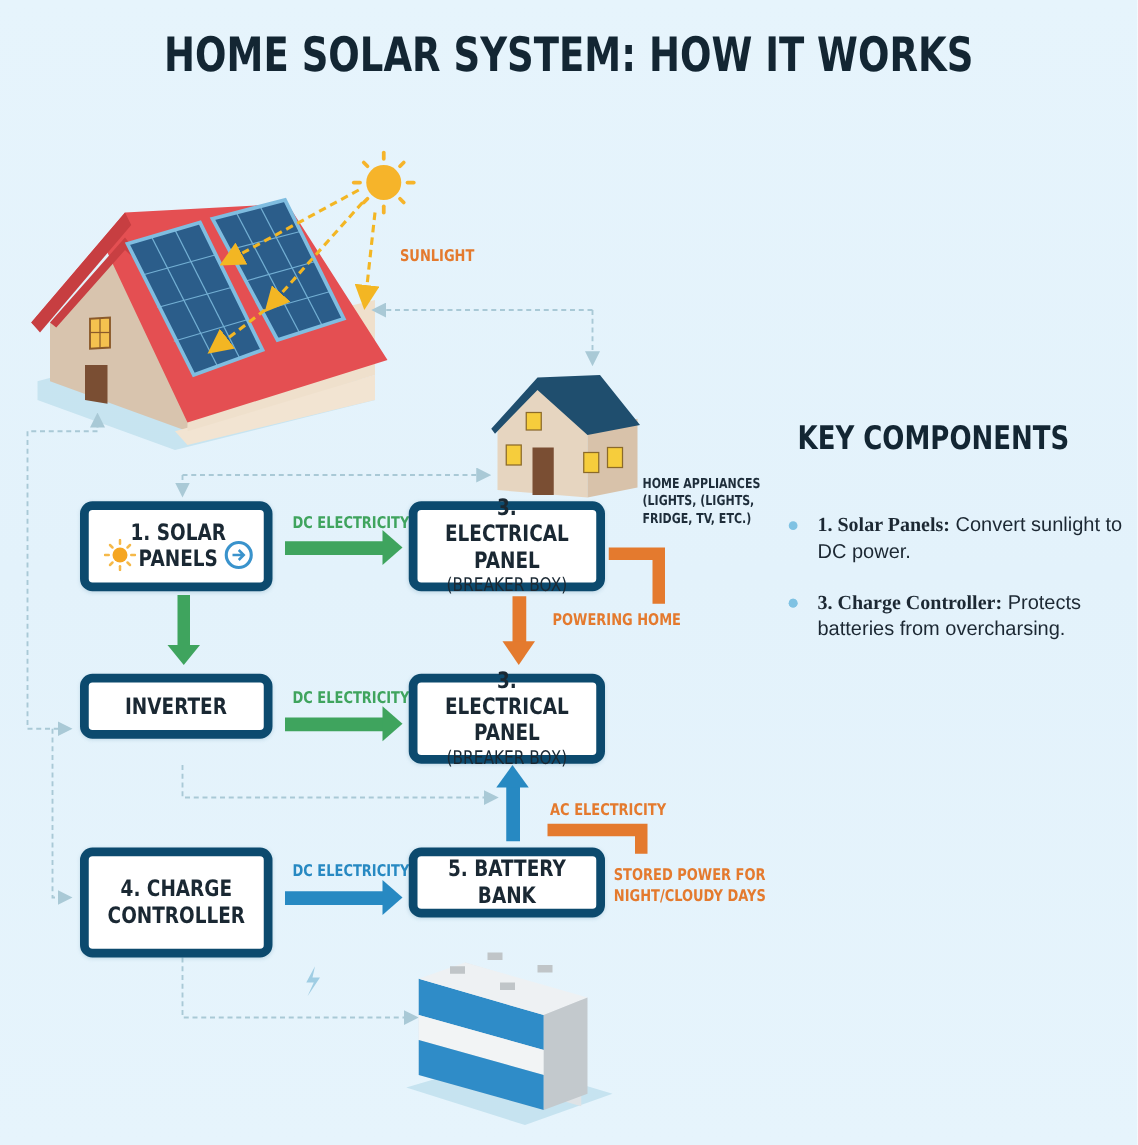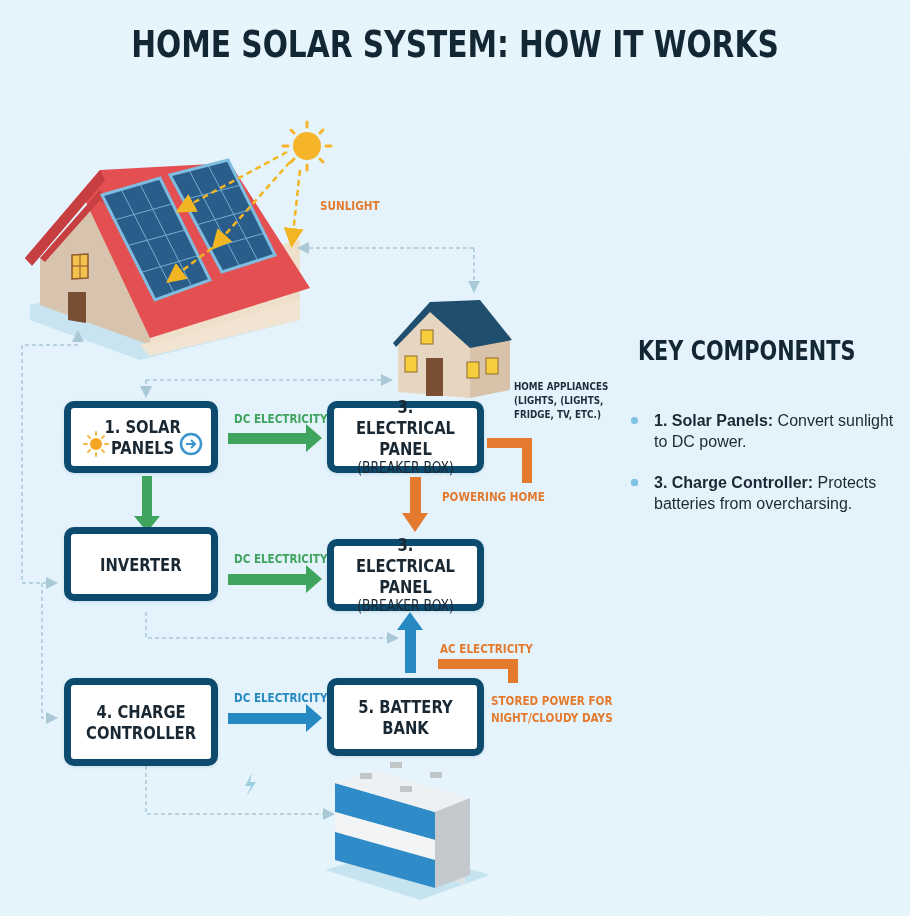--- a/index.html
+++ b/index.html
@@ -37,21 +37,21 @@
     position:absolute; font-family:"DejaVu Sans", sans-serif; font-size:11px; font-weight:bold;
     color:#1e2d3a; line-height:14px; transform:scaleX(0.8); transform-origin:left top;
   }
   .kc-title {
     position:absolute; left:638px; top:336px; font-family:"DejaVu Sans", sans-serif; font-weight:bold;
     font-size:26px; color:#132633; transform:scaleX(0.8); transform-origin:left top; white-space:nowrap;
   }
   .kc-list { position:absolute; left:628px; top:410px; width:280px; }
   .kc-item { position:relative; padding-left:26px; margin-bottom:20px; font-size:16px; line-height:21px; color:#1c2833; }
   .kc-item .dot { position:absolute; left:3px; top:7px; width:7px; height:7px; border-radius:50%; background:#7fc2e3; }
-  .kc-item b { font-weight:bold; }
+  .kc-item b { font-weight:bold;font-family:Liberation Serif, serif; }
   .kc-item .txt { display:block; }
   svg.layer { position:absolute; left:0; top:0; }
 </style>
 </head>
 <body>
 
 <div class="title">HOME SOLAR SYSTEM: HOW IT WORKS</div>
 
 <svg class="layer" width="910" height="916">
   <defs>
@@ -221,39 +221,39 @@
   </svg>
 </div>
 
 <div class="box" style="left:327px;top:401px;width:157px;height:72px;">
   <span class="lbl">
     <span style="display:block">3. ELECTRICAL PANEL</span>
     <span class="sub">(BREAKER BOX)</span>
   </span>
 </div>
 
-<div class="box" style="left:64px;top:527px;width:154px;height:74px;text-align:right;">
+<div class="box" style="left:64px;top:539px;width:154px;height:52px;text-align:right;">
   <span class="lbl">INVERTER</span>
 </div>
 
 <div class="box" style="left:327px;top:539px;width:157px;height:72px;">
   <span class="lbl">
     <span style="display:block">3. ELECTRICAL PANEL</span>
     <span class="sub">(BREAKER BOX)</span>
   </span>
 </div>
 
 <div class="box" style="left:64px;top:678px;width:154px;height:88px;">
   <span class="lbl">
     <span style="display:block">4. CHARGE</span>
     <span style="display:block">CONTROLLER</span>
   </span>
 </div>
 
-<div class="box" style="left:327px;top:678px;width:157px;height:78px;">
+<div class="box" style="left:327px;top:678px;width:157px;height:56px;">
   <span class="lbl">5. BATTERY BANK</span>
 </div>
 
 <div class="kc-title">KEY COMPONENTS</div>
 <div class="kc-list">
   <div class="kc-item">
     <span class="dot"></span>
     <span class="txt"><b>1. Solar Panels:</b><span> Convert sunlight to DC power.</span></span>
   </div>
   <div class="kc-item">

